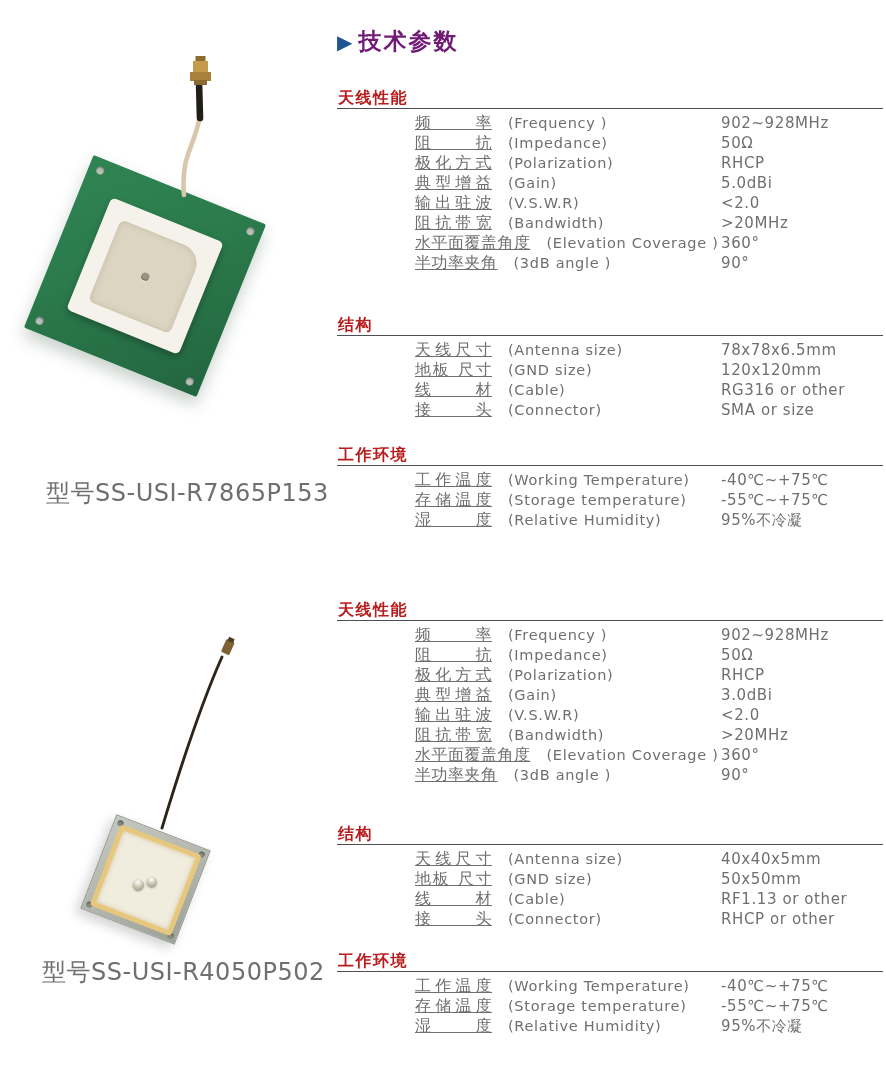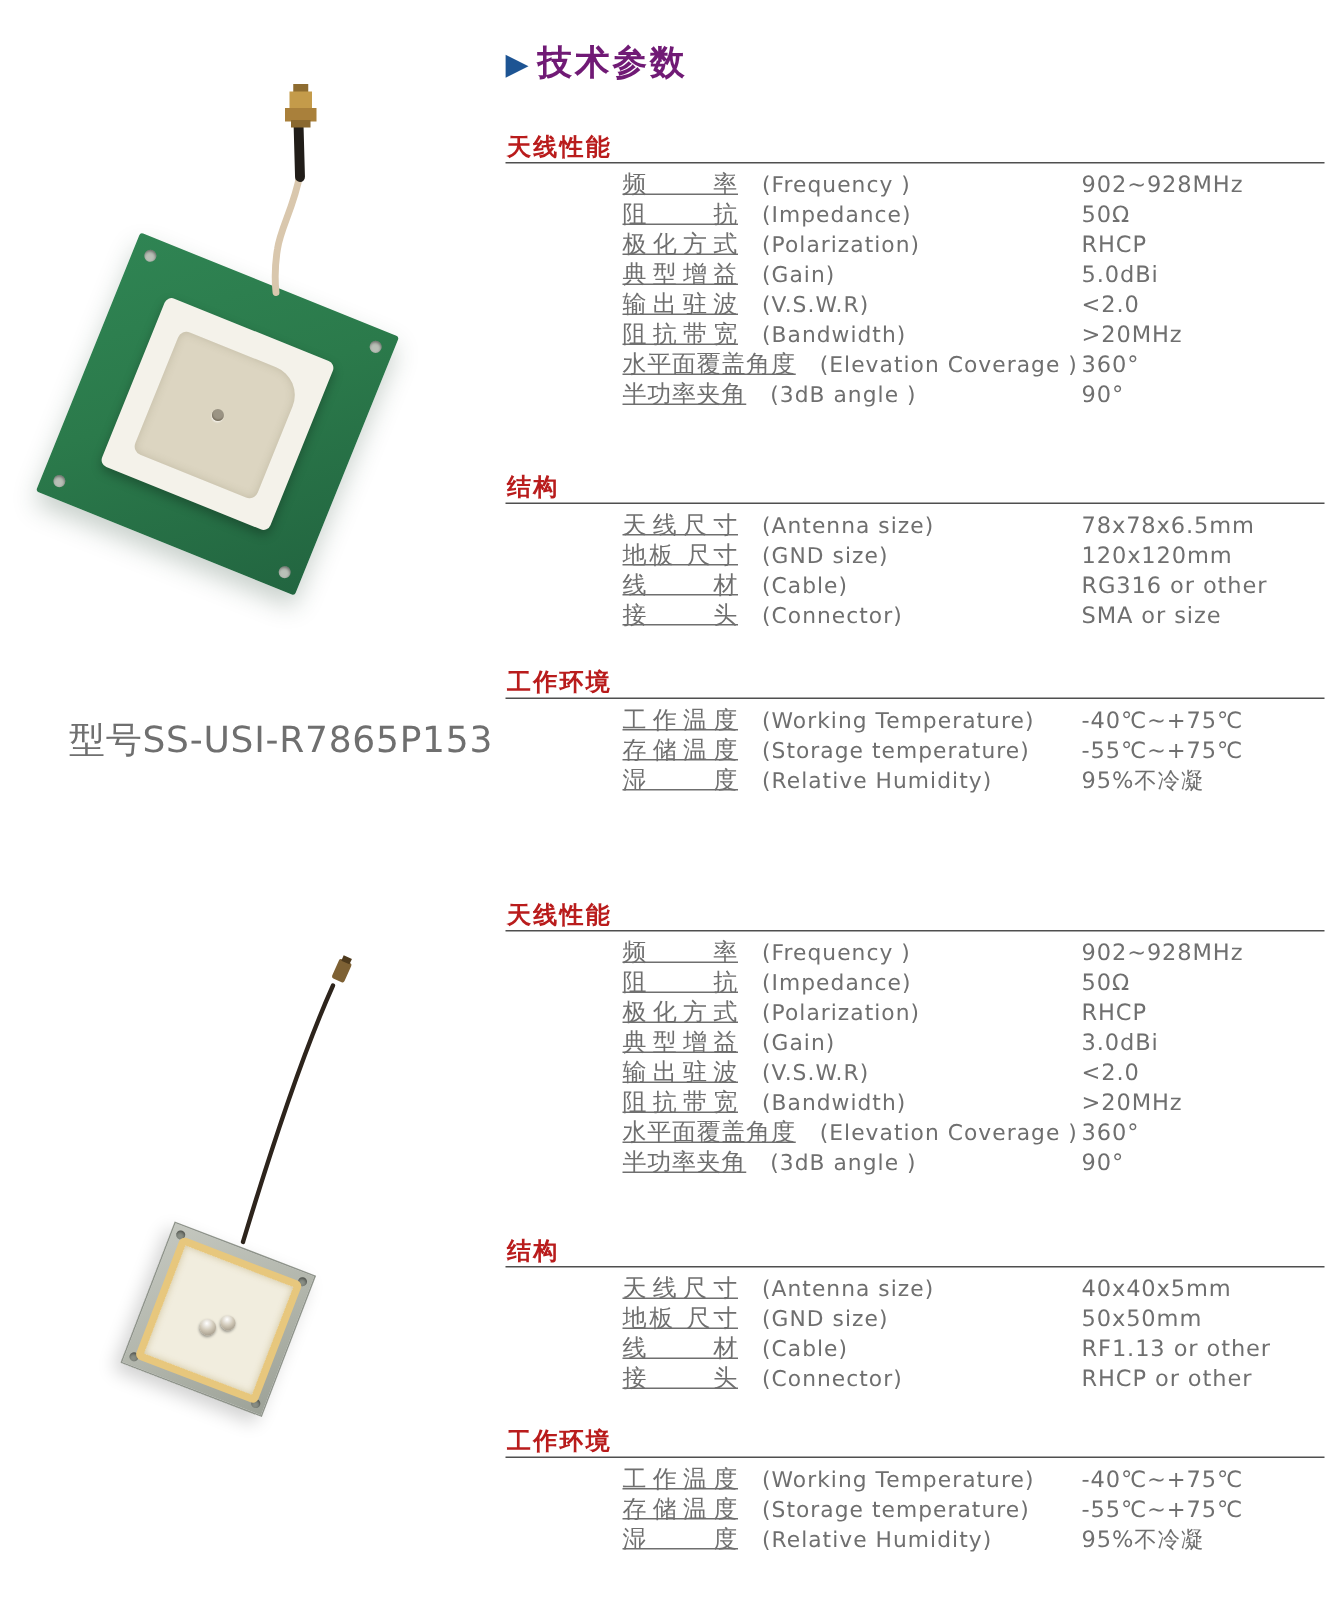--- a/index.html
+++ b/index.html
@@ -119,20 +119,21 @@
     <svg class="cable-svg" width="340" height="470" viewBox="0 0 340 470">
       <path d="M162 268 C 172 235, 196 155, 222 97" stroke="#2d241c" stroke-width="2.9" fill="none" stroke-linecap="round"></path>
       <g transform="rotate(24 227 89)">
         <rect x="222.5" y="80" width="9" height="14" rx="1.5" fill="#7e6134"></rect>
         <rect x="224" y="77" width="6" height="4" fill="#4e3a1d"></rect>
       </g>
     </svg>
   </figure>
 
   <div class="caption" id="caption1">型号SS-USI-R7865P153</div>
+  <div class="caption" id="caption2">型号SS-USI-R4050P502</div>
 
   <div class="spec-col">
 
     <header class="main-header">
       <span class="arrow">▶</span>
       <h1>技术参数</h1>
     </header>
 
     <section class="spec-section" id="perf1">
       <h2 class="sec-title">天线性能</h2>

